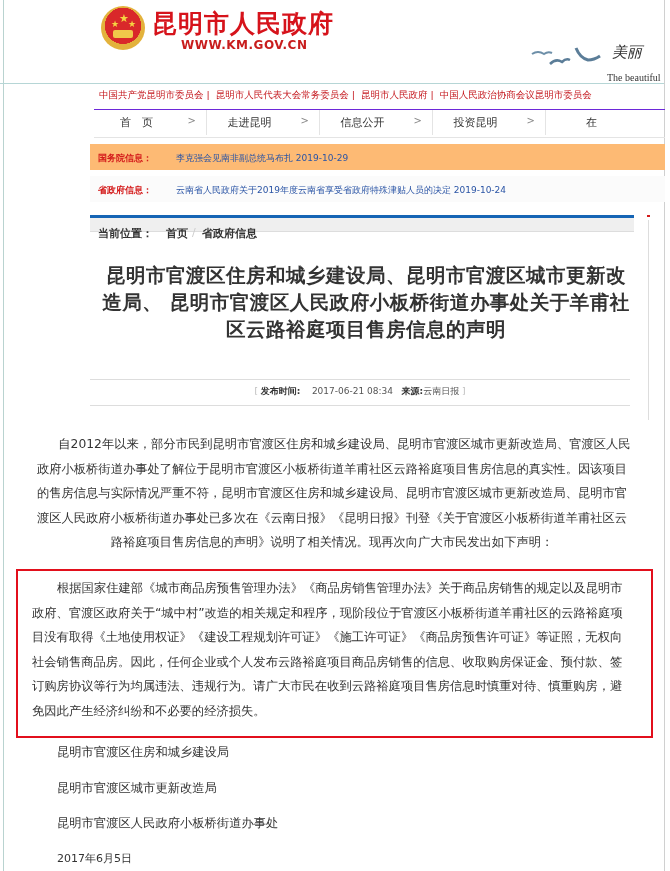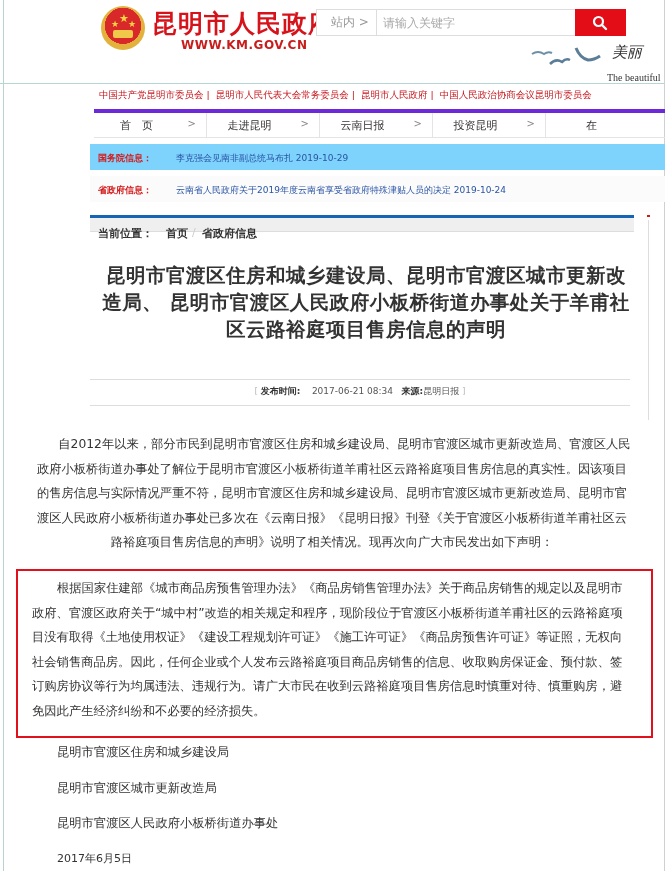--- a/index.html
+++ b/index.html
@@ -30,30 +30,30 @@
   .birds { position: absolute; left: 530px; top: 44px; width: 90px; height: 30px; }
   .slogan-cn { position: absolute; left: 612px; top: 43px; font-family: "DejaVu Serif", serif; font-size: 15px; color: #333; white-space: nowrap; font-style: italic; }
   .slogan-en { position: absolute; left: 607px; top: 72px; font-family: "Liberation Serif", serif; font-size: 10px; color: #333; white-space: nowrap; }
   .header-line { position: absolute; left: 0; top: 83px; width: 664px; height: 1px; background: #b6d6d6; }
 
   
   .toplinks { position: absolute; left: 99px; top: 89px; font-size: 9.5px; color: #c4161c; white-space: nowrap; }
   .toplinks .sep { color: #c4161c; margin: 0 3px; }
 
   
-  .nav { position: absolute; left: 94px; top: 109px; width: 571px; height: 29px; border-top: 4px solid #6d28d9; border-bottom: 1px solid #e4e4e4; display: flex; }
+  .nav { position: absolute; left: 94px; top: 109px; width: 571px; height: 29px; border-top: 1px solid #6d28d9; border-bottom: 1px solid #e4e4e4; display: flex; }
   .nav-item { width: 113px; height: 25px; border-right: 1px solid #e4e4e4; position: relative; font-size: 11px; color: #333; }
   .nav-item .label { position: absolute; left: 0; width: 85px; text-align: center; top: 5px; }
   .nav-item .arrow { position: absolute; right: 10px; top: 5px; color: #888; font-size: 10px; }
   .nav-item.last { width: 59px; border-right: none; }
   .nav-item.last .label { left: auto; right: 8px; width: auto; }
 
   
   .info-row { position: absolute; left: 90px; width: 415px; height: 26px; background: #fafafa; font-size: 9px; white-space: nowrap; }
-  .info-row.r1 { top: 144px; width: 575px; background: #7dd3fc; }
+  .info-row.r1 { top: 144px; width: 575px; background: #fdba74; }
   .info-row.r2 { top: 176px; width: 575px; background: #fbfbfb; }
   .info-label { position: absolute; left: 8px; top: 8px; color: #d41b1b; font-weight: bold; }
   .info-text { position: absolute; left: 86px; top: 8px; color: #2a54a5; }
 
   
   .crumb-bar { position: absolute; left: 90px; top: 215px; width: 544px; height: 17px; border-top: 3px solid #1565b5; background: #efefef; border-bottom: 1px solid #ddd; }
   .crumb-bar .cur { position: absolute; left: 8px; top: 8px; font-size: 11px; font-weight: bold; color: #333; }
   .crumb-bar .c1 { position: absolute; left: 76px; top: 8px; font-size: 11px; font-weight: bold; color: #333; font-family: Liberation Mono, monospace; }
   .crumb-bar .slash { position: absolute; left: 102px; top: 8px; font-size: 11px; color: #ccc; }
   .crumb-bar .c2 { position: absolute; left: 112px; top: 8px; font-size: 11px; font-weight: bold; color: #333; }
@@ -87,30 +87,20 @@
 <div class="header">
   <div class="emblem">
     <span class="star" style="left:18px;top:8px;font-size:11px;">★</span>
     <span class="star" style="left:10px;top:14px;">★</span>
     <span class="star" style="left:27px;top:14px;">★</span>
     <div class="gate"></div>
   </div>
   <div class="site-title">昆明市人民政府</div>
   <div class="site-url">WWW.KM.GOV.CN</div>
 
-  <div class="search">
-    <div class="search-scope">站内 &gt;</div>
-    <input class="search-input" type="text" placeholder="请输入关键字" style="">
-    <button class="search-btn">
-      <svg width="16" height="16" viewBox="0 0 16 16">
-        <circle cx="6.5" cy="6.5" r="4.5" fill="none" stroke="#fff" stroke-width="2.2"></circle>
-        <line x1="10" y1="10" x2="14" y2="14" stroke="#fff" stroke-width="2.4" stroke-linecap="round"></line>
-      </svg>
-    </button>
-  </div>
 
   <svg class="birds" viewBox="0 0 90 30">
     <path d="M2 10 Q8 6 14 10 Q18 7 22 9" stroke="#6d8fa8" stroke-width="2" fill="none"></path>
     <path d="M20 20 Q26 14 32 18 Q36 14 40 16" stroke="#5b7d98" stroke-width="2.5" fill="none"></path>
     <path d="M46 4 Q50 14 58 16 Q64 16 70 12" stroke="#5b7d98" stroke-width="3" fill="none"></path>
   </svg>
   <div class="slogan-cn">美丽</div>
   <div class="slogan-en">The beautiful</div>
   <div class="header-line"></div>
 </div>
@@ -125,21 +115,21 @@
 <div class="nav">
   <div class="nav-item">
     <span class="label">首　页</span>
     <span class="arrow">&gt;</span>
   </div>
   <div class="nav-item">
     <span class="label">走进昆明</span>
     <span class="arrow">&gt;</span>
   </div>
   <div class="nav-item">
-    <span class="label">云南日报</span>
+    <span class="label">信息公开</span>
     <span class="arrow">&gt;</span>
   </div>
   <div class="nav-item">
     <span class="label">投资昆明</span>
     <span class="arrow">&gt;</span>
   </div>
   <div class="nav-item last">
     <span class="label">在</span>
   </div>
 </div>
@@ -162,21 +152,21 @@
 <div class="red-dot"></div>
 <div class="content-line"></div>
 
 <h1 class="article-title">昆明市官渡区住房和城乡建设局、昆明市官渡区城市更新改造局、 昆明市官渡区人民政府小板桥街道办事处关于羊甫社区云路裕庭项目售房信息的声明</h1>
 
 <div class="meta-line-top"></div>
 <div class="meta">
   <span class="bk">[</span>
   <b>发布时间:</b>
   &nbsp;&nbsp;&nbsp;<span>2017-06-21 08:34</span>&nbsp;&nbsp;
-  <b>来源:</b><span>昆明日报</span>
+  <b>来源:</b><span>云南日报</span>
   <span class="bk">]</span>
 </div>
 <div class="meta-line-bot"></div>
 
 <p class="body-text p1">自2012年以来，部分市民到昆明市官渡区住房和城乡建设局、昆明市官渡区城市更新改造局、官渡区人民政府小板桥街道办事处了解位于昆明市官渡区小板桥街道羊甫社区云路裕庭项目售房信息的真实性。因该项目的售房信息与实际情况严重不符，昆明市官渡区住房和城乡建设局、昆明市官渡区城市更新改造局、昆明市官渡区人民政府小板桥街道办事处已多次在《云南日报》《昆明日报》刊登《关于官渡区小板桥街道羊甫社区云路裕庭项目售房信息的声明》说明了相关情况。现再次向广大市民发出如下声明：</p>
 
 <div class="highlight"></div>
 <p class="body-text p2">根据国家住建部《城市商品房预售管理办法》《商品房销售管理办法》关于商品房销售的规定以及昆明市政府、官渡区政府关于“城中村”改造的相关规定和程序，现阶段位于官渡区小板桥街道羊甫社区的云路裕庭项目没有取得《土地使用权证》《建设工程规划许可证》《施工许可证》《商品房预售许可证》等证照，无权向社会销售商品房。因此，任何企业或个人发布云路裕庭项目商品房销售的信息、收取购房保证金、预付款、签订购房协议等行为均属违法、违规行为。请广大市民在收到云路裕庭项目售房信息时慎重对待、慎重购房，避免因此产生经济纠纷和不必要的经济损失。</p>
 
 <div class="sig s1">昆明市官渡区住房和城乡建设局</div>

